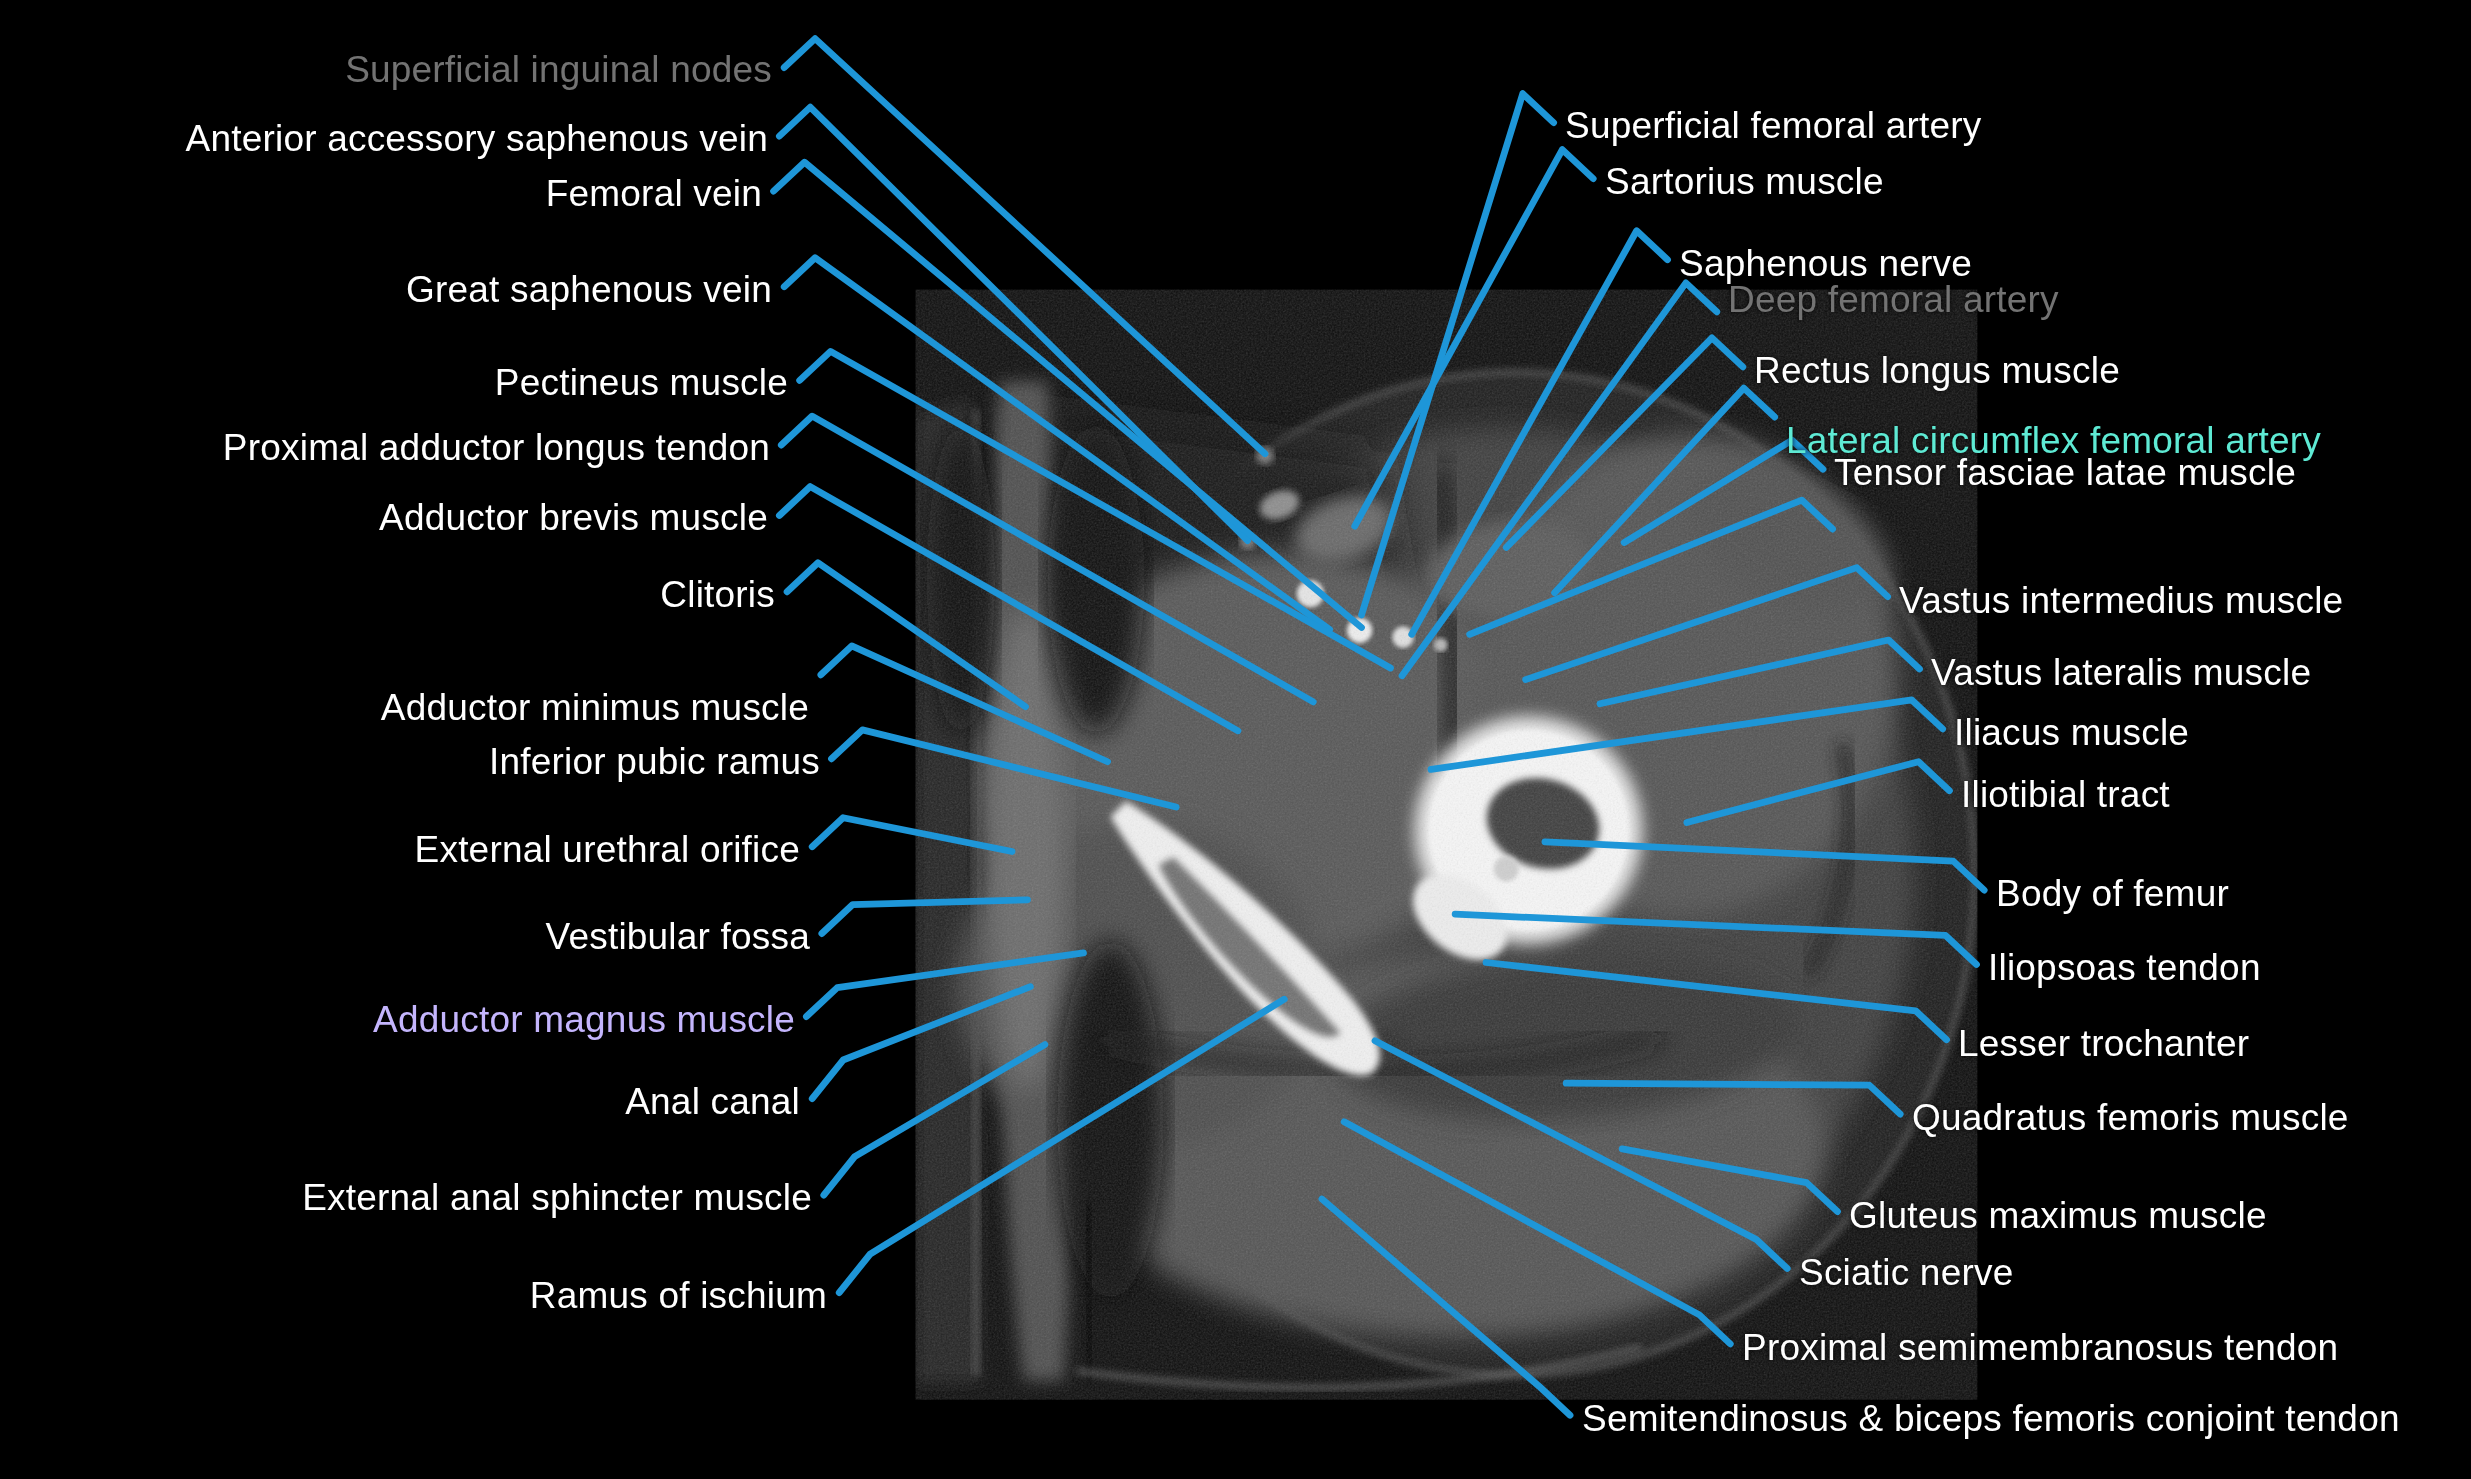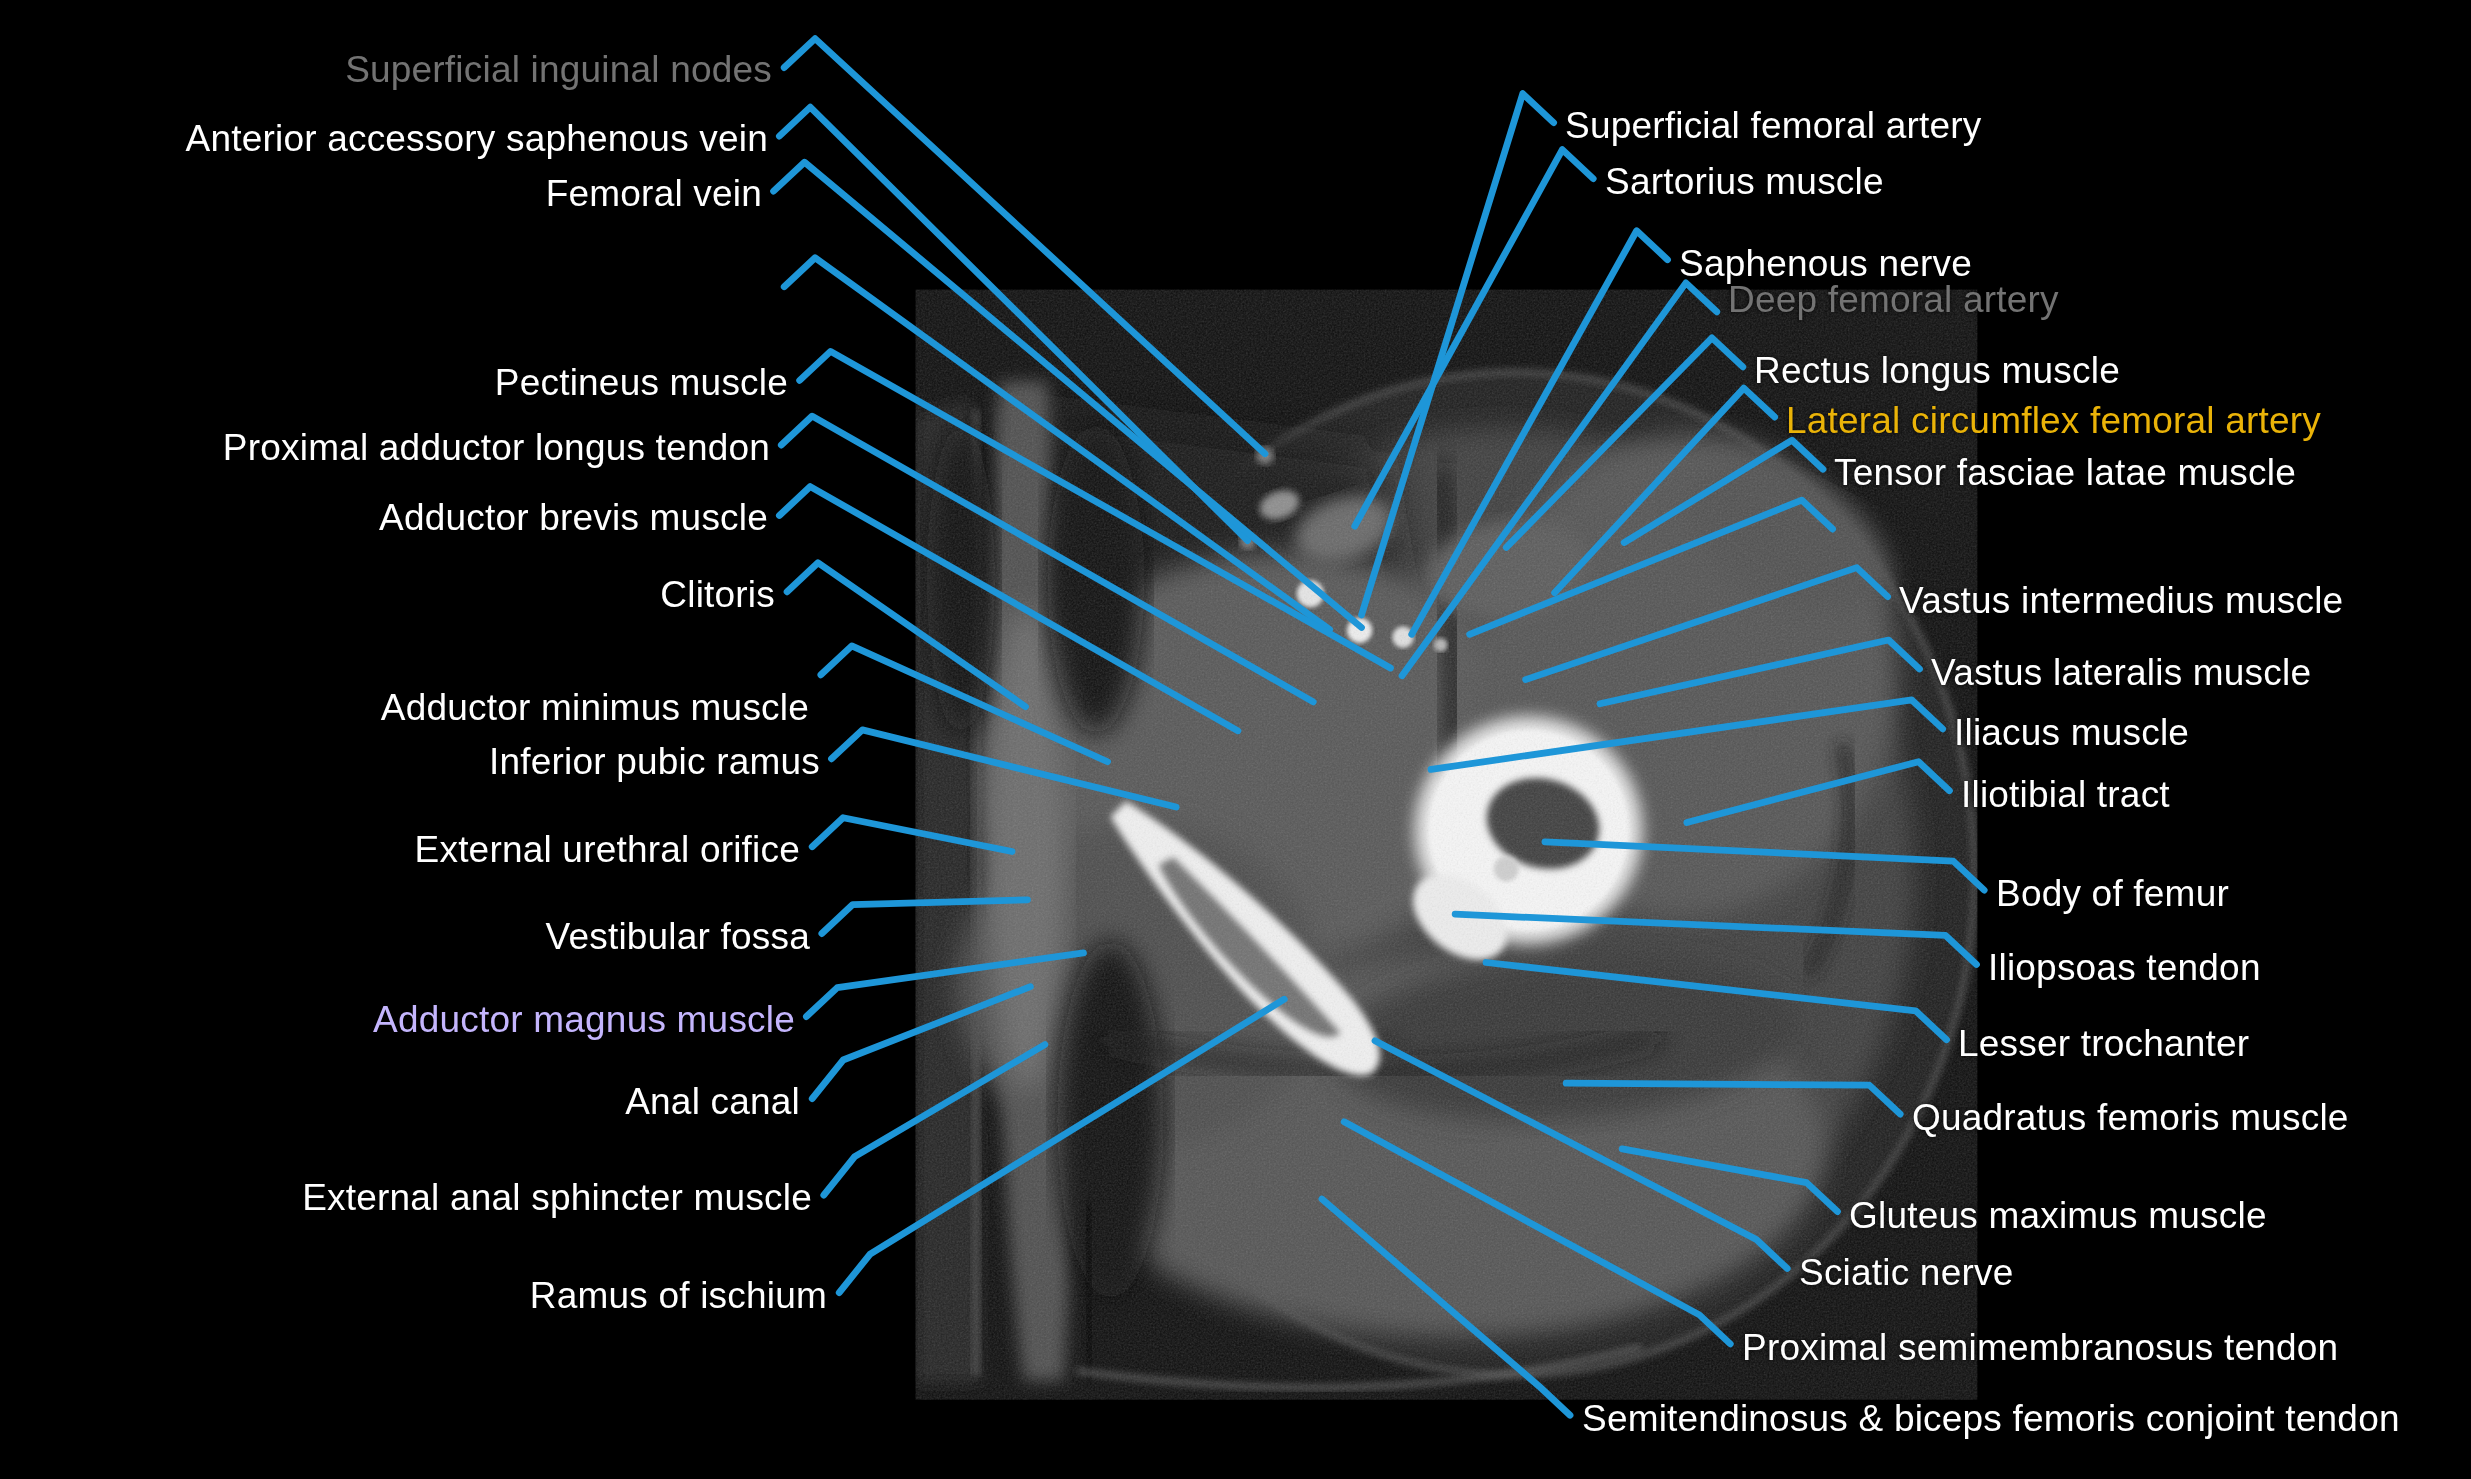--- a/index.html
+++ b/index.html
@@ -152,38 +152,39 @@
         <polyline class="leader" points="1851,1314 1819,1284 1424,1078" style="stroke: rgb(30, 150, 216);"></polyline>
         <polyline class="leader" points="1792,1392 1760,1362 1392,1162" style="stroke: rgb(30, 150, 216);"></polyline>
         <polyline class="leader" points="1626,1466 1594,1436 1369,1242" style="stroke: rgb(30, 150, 216);"></polyline>
       </g>
   </svg>
 
   <div id="labels">
       <div class="lbl left" style="left: 772px; top: 70px; color: #737373;">Superficial inguinal nodes</div>
       <div class="lbl left" style="left: 768px; top: 139px; color: rgb(255, 255, 255);">Anterior accessory saphenous vein</div>
       <div class="lbl left" style="left: 762px; top: 194px; color: rgb(255, 255, 255);">Femoral vein</div>
+      <div class="lbl left" style="left: 772px; top: 290px; color: rgb(255, 255, 255);">Great saphenous vein</div>
       <div class="lbl left" style="left: 788px; top: 383px; color: rgb(255, 255, 255);">Pectineus muscle</div>
       <div class="lbl left" style="left: 770px; top: 448px; color: rgb(255, 255, 255);">Proximal adductor longus tendon</div>
       <div class="lbl left" style="left: 768px; top: 518px; color: rgb(255, 255, 255);">Adductor brevis muscle</div>
       <div class="lbl left" style="left: 775px; top: 595px; color: rgb(255, 255, 255);">Clitoris</div>
       <div class="lbl left" style="left: 809px; top: 661px; color: rgb(255, 255, 255); margin-top: 47px;">Adductor minimus muscle</div>
       <div class="lbl left" style="left: 820px; top: 762px; color: rgb(255, 255, 255);">Inferior pubic ramus</div>
       <div class="lbl left" style="left: 800px; top: 850px; color: rgb(255, 255, 255);">External urethral orifice</div>
       <div class="lbl left" style="left: 810px; top: 937px; color: rgb(255, 255, 255);">Vestibular fossa</div>
       <div class="lbl left" style="left: 795px; top: 1020px; color: #c4b5fd;">Adductor magnus muscle</div>
       <div class="lbl left" style="left: 800px; top: 1102px; color: rgb(255, 255, 255);">Anal canal</div>
       <div class="lbl left" style="left: 812px; top: 1198px; color: rgb(255, 255, 255);">External anal sphincter muscle</div>
       <div class="lbl left" style="left: 827px; top: 1296px; color: rgb(255, 255, 255);">Ramus of ischium</div>
       <div class="lbl right" style="left: 1565px; top: 126px; color: rgb(255, 255, 255);">Superficial femoral artery</div>
       <div class="lbl right" style="left: 1605px; top: 182px; color: rgb(255, 255, 255);">Sartorius muscle</div>
       <div class="lbl right" style="left: 1679px; top: 264px; color: rgb(255, 255, 255);">Saphenous nerve</div>
       <div class="lbl right" style="left: 1728px; top: 300px; color: #737373;">Deep femoral artery</div>
       <div class="lbl right" style="left: 1754px; top: 371px; color: rgb(255, 255, 255);">Rectus longus muscle</div>
-      <div class="lbl right" style="left: 1786px; top: 421px; color: #eab308;">Lateral circumflex femoral artery</div>
+      <div class="lbl right" style="left: 1786px; top: 441px; color: #5eead4;">Lateral circumflex femoral artery</div>
       <div class="lbl right" style="left: 1834px; top: 473px; color: rgb(255, 255, 255);">Tensor fasciae latae muscle</div>
       <div class="lbl right" style="left: 1899px; top: 601px; color: rgb(255, 255, 255);">Vastus intermedius muscle</div>
       <div class="lbl right" style="left: 1931px; top: 673px; color: rgb(255, 255, 255);">Vastus lateralis muscle</div>
       <div class="lbl right" style="left: 1954px; top: 733px; color: rgb(255, 255, 255);">Iliacus muscle</div>
       <div class="lbl right" style="left: 1961px; top: 795px; color: rgb(255, 255, 255);">Iliotibial tract</div>
       <div class="lbl right" style="left: 1996px; top: 894px; color: rgb(255, 255, 255);">Body of femur</div>
       <div class="lbl right" style="left: 1988px; top: 968px; color: rgb(255, 255, 255);">Iliopsoas tendon</div>
       <div class="lbl right" style="left: 1958px; top: 1044px; color: rgb(255, 255, 255);">Lesser trochanter</div>
       <div class="lbl right" style="left: 1912px; top: 1118px; color: rgb(255, 255, 255);">Quadratus femoris muscle</div>
       <div class="lbl right" style="left: 1849px; top: 1216px; color: rgb(255, 255, 255);">Gluteus maximus muscle</div>

